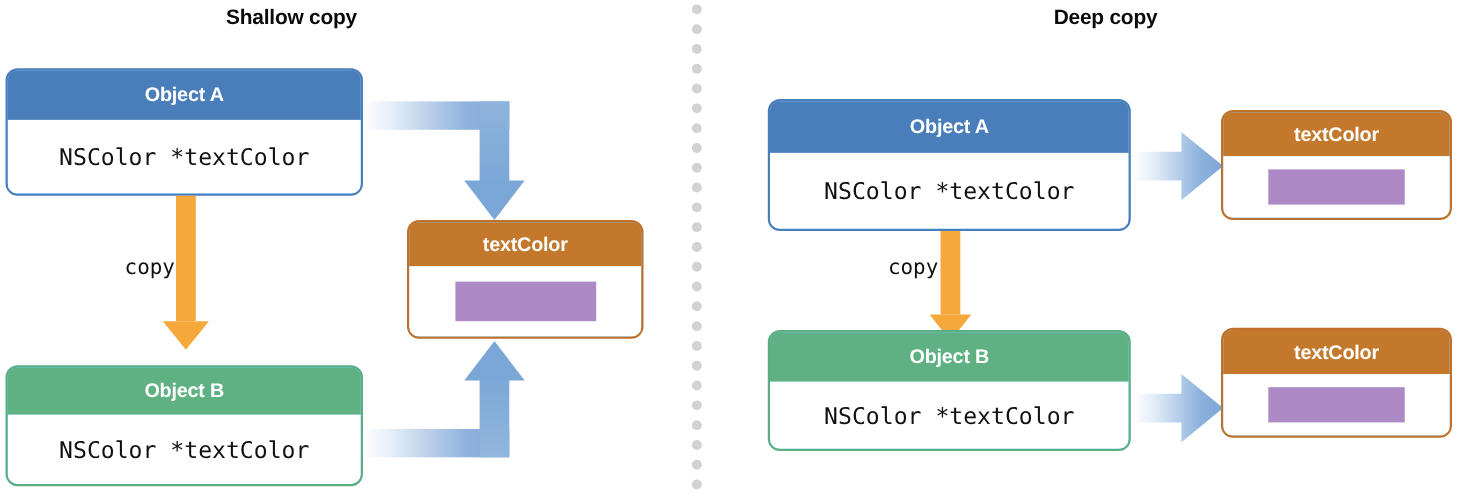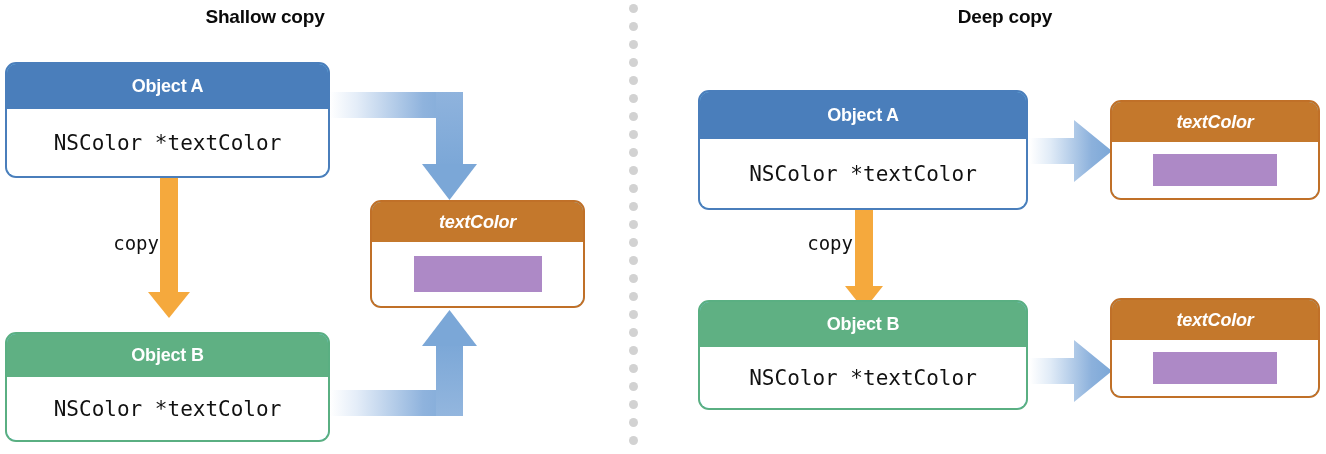--- a/index.html
+++ b/index.html
@@ -81,21 +81,21 @@
     font-size: 21px;
     color: #111111;
     letter-spacing: 0px;
   }
 
   .node.blue  { border-color: #4a7ebb; }
   .node.blue  .node-head { background: #4a7ebb; }
   .node.green { border-color: #5aaf82; }
   .node.green .node-head { background: #5fb083; }
   .node.brown { border-color: #c07028; }
-  .node.brown .node-head { background: #c4782c; font-style: italic; }
+  .node.brown .node-head { background: #c4782c; }
 
   .swatch {
     background: #ad89c6;
   }
 
   
   .copy-arrow { position: absolute; }
   .copy-arrow .shaft {
     position: absolute;
     left: 50%;

